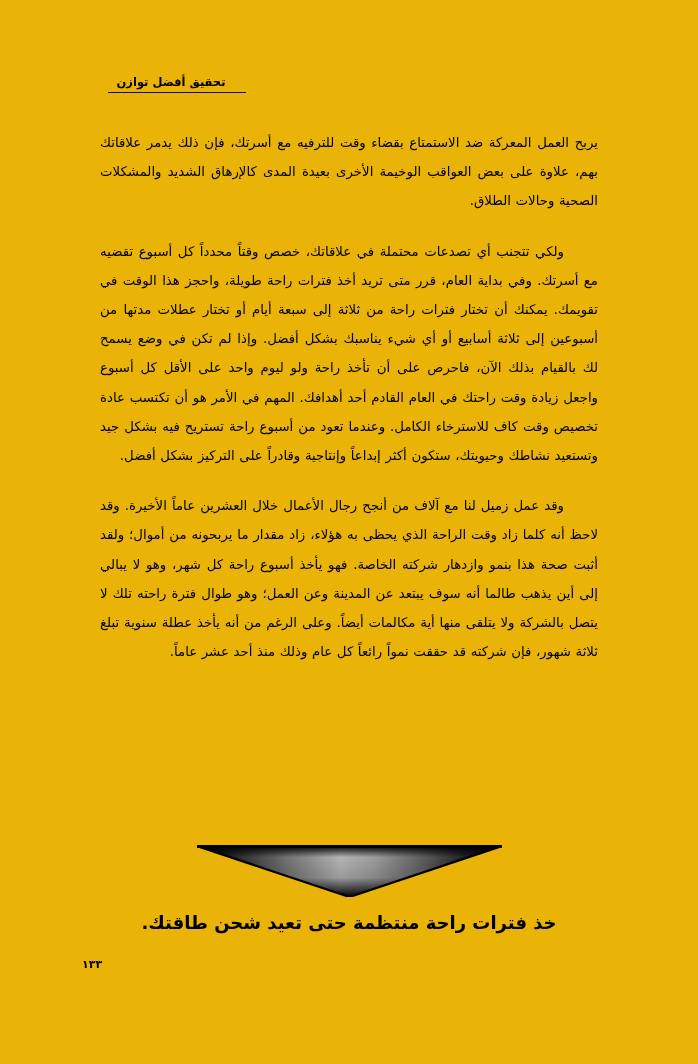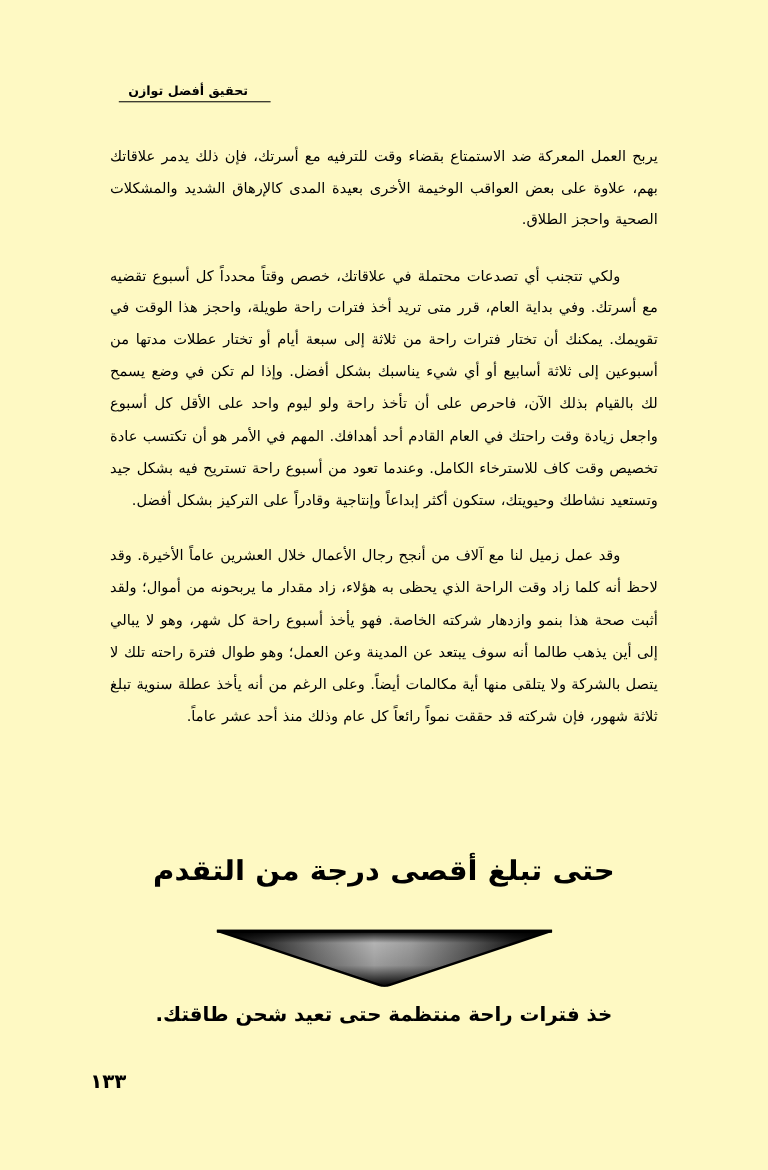--- a/index.html
+++ b/index.html
@@ -13,21 +13,21 @@
     height: 1064px;
     position: relative;
     overflow: hidden;
     font-family: "DejaVu Sans", "Liberation Sans", sans-serif;
     color: #000000;
   }
 
   .page {
     position: absolute;
     inset: 0;
-    background: #fef9c3;
+    background: #eab308;
   }
 
   
   .runhead {
     position: absolute;
     top: 76px;
     left: 96px;
     width: 150px;
     text-align: center;
   }
@@ -119,54 +119,50 @@
     line-height: 1.2;
     letter-spacing: 0.2px;
     filter: blur(0.12px);
   }
 
   
   .folio {
     position: absolute;
     top: 958px;
     left: 82px;
-    font-size: 18px;
+    font-size: 11px;
     font-weight: bold;
     direction: rtl;
     letter-spacing: 0.5px;
-    margin-top: 15px;
   }
 </style>
 </head>
 <body>
 
 <div class="page">
 
   <div class="runhead">
     <div class="runhead-text">تحقيق أفضل توازن</div>
     <div class="runhead-rule"></div>
   </div>
 
   <div class="body-block">
 
-    <p class="para">يربح العمل المعركة ضد الاستمتاع بقضاء وقت للترفيه مع أسرتك، فإن ذلك يدمر علاقاتك بهم، علاوة على بعض العواقب الوخيمة الأخرى بعيدة المدى كالإرهاق الشديد والمشكلات الصحية واحجز الطلاق.</p>
+    <p class="para">يربح العمل المعركة ضد الاستمتاع بقضاء وقت للترفيه مع أسرتك، فإن ذلك يدمر علاقاتك بهم، علاوة على بعض العواقب الوخيمة الأخرى بعيدة المدى كالإرهاق الشديد والمشكلات الصحية وحالات الطلاق.</p>
 
     <div class="gap"></div>
 
     <p class="para indented">ولكي تتجنب أي تصدعات محتملة في علاقاتك، خصص وقتاً محدداً كل أسبوع تقضيه مع أسرتك. وفي بداية العام، قرر متى تريد أخذ فترات راحة طويلة، واحجز هذا الوقت في تقويمك. يمكنك أن تختار فترات راحة من ثلاثة إلى سبعة أيام أو تختار عطلات مدتها من أسبوعين إلى ثلاثة أسابيع أو أي شيء يناسبك بشكل أفضل. وإذا لم تكن في وضع يسمح لك بالقيام بذلك الآن، فاحرص على أن تأخذ راحة ولو ليوم واحد على الأقل كل أسبوع واجعل زيادة وقت راحتك في العام القادم أحد أهدافك. المهم في الأمر هو أن تكتسب عادة تخصيص وقت كاف للاسترخاء الكامل. وعندما تعود من أسبوع راحة تستريح فيه بشكل جيد وتستعيد نشاطك وحيويتك، ستكون أكثر إبداعاً وإنتاجية وقادراً على التركيز بشكل أفضل.</p>
 
     <div class="gap"></div>
 
     <p class="para indented">وقد عمل زميل لنا مع آلاف من أنجح رجال الأعمال خلال العشرين عاماً الأخيرة. وقد لاحظ أنه كلما زاد وقت الراحة الذي يحظى به هؤلاء، زاد مقدار ما يربحونه من أموال؛ ولقد أثبت صحة هذا بنمو وازدهار شركته الخاصة. فهو يأخذ أسبوع راحة كل شهر، وهو لا يبالي إلى أين يذهب طالما أنه سوف يبتعد عن المدينة وعن العمل؛ وهو طوال فترة راحته تلك لا يتصل بالشركة ولا يتلقى منها أية مكالمات أيضاً. وعلى الرغم من أنه يأخذ عطلة سنوية تبلغ ثلاثة شهور، فإن شركته قد حققت نمواً رائعاً كل عام وذلك منذ أحد عشر عاماً.</p>
 
   </div>
 
-  <div class="deco-heading">
-    <span class="deco-heading-text">حتى تبلغ أقصى درجة من التقدم</span>
-  </div>
 
   <div class="ornament">
     <svg width="305" height="52" viewBox="0 0 305 52">
       <defs>
         <linearGradient id="triGrad" x1="0" y1="0" x2="1" y2="0">
           <stop offset="0%" stop-color="#000000"></stop>
           <stop offset="14%" stop-color="#3d3d3d"></stop>
           <stop offset="30%" stop-color="#9a9a9a"></stop>
           <stop offset="47%" stop-color="#efefef"></stop>
           <stop offset="58%" stop-color="#d0d0d0"></stop>

